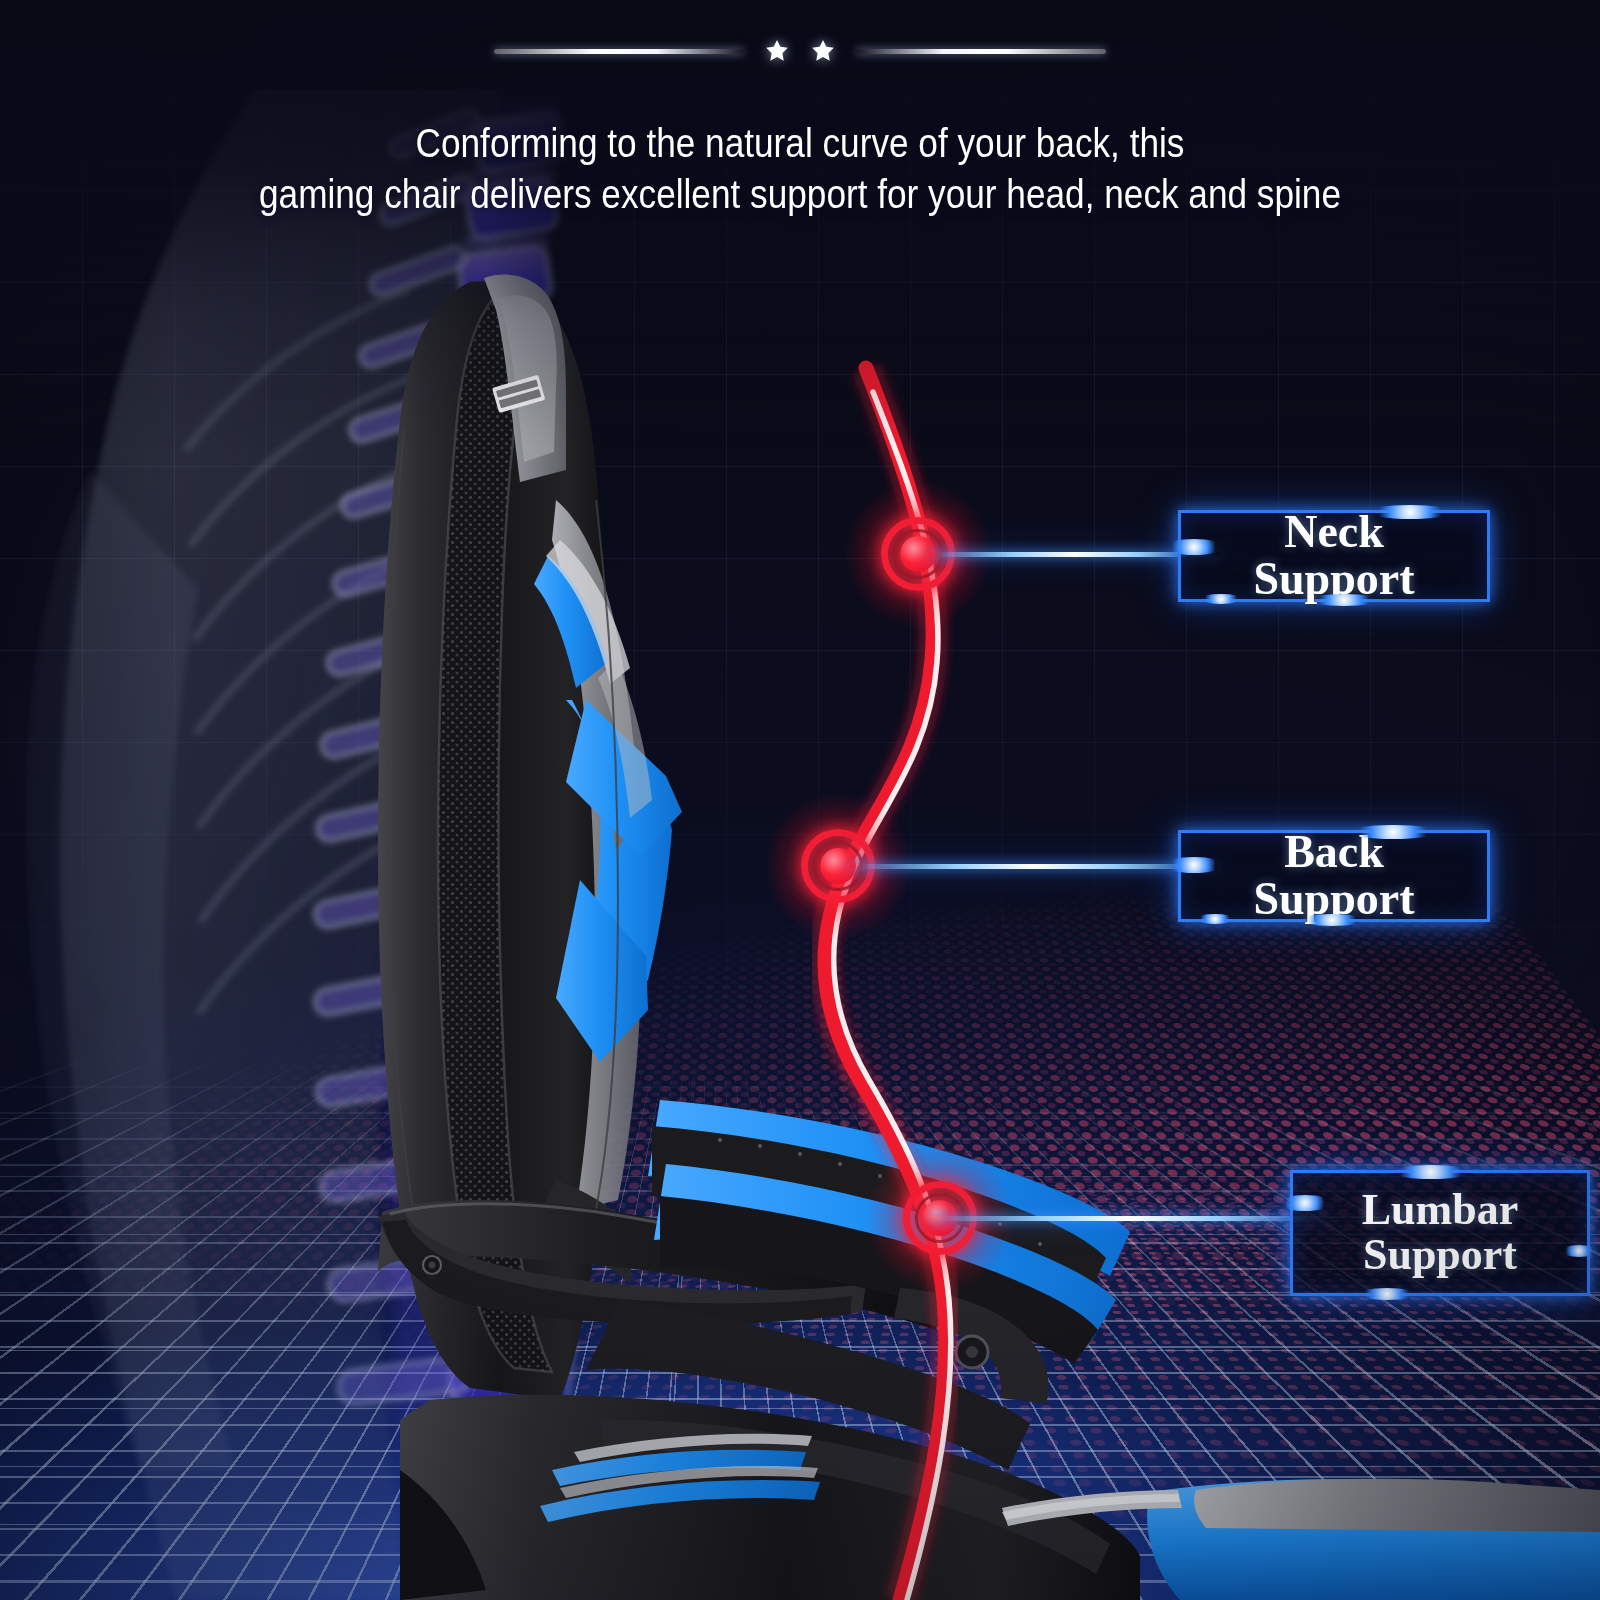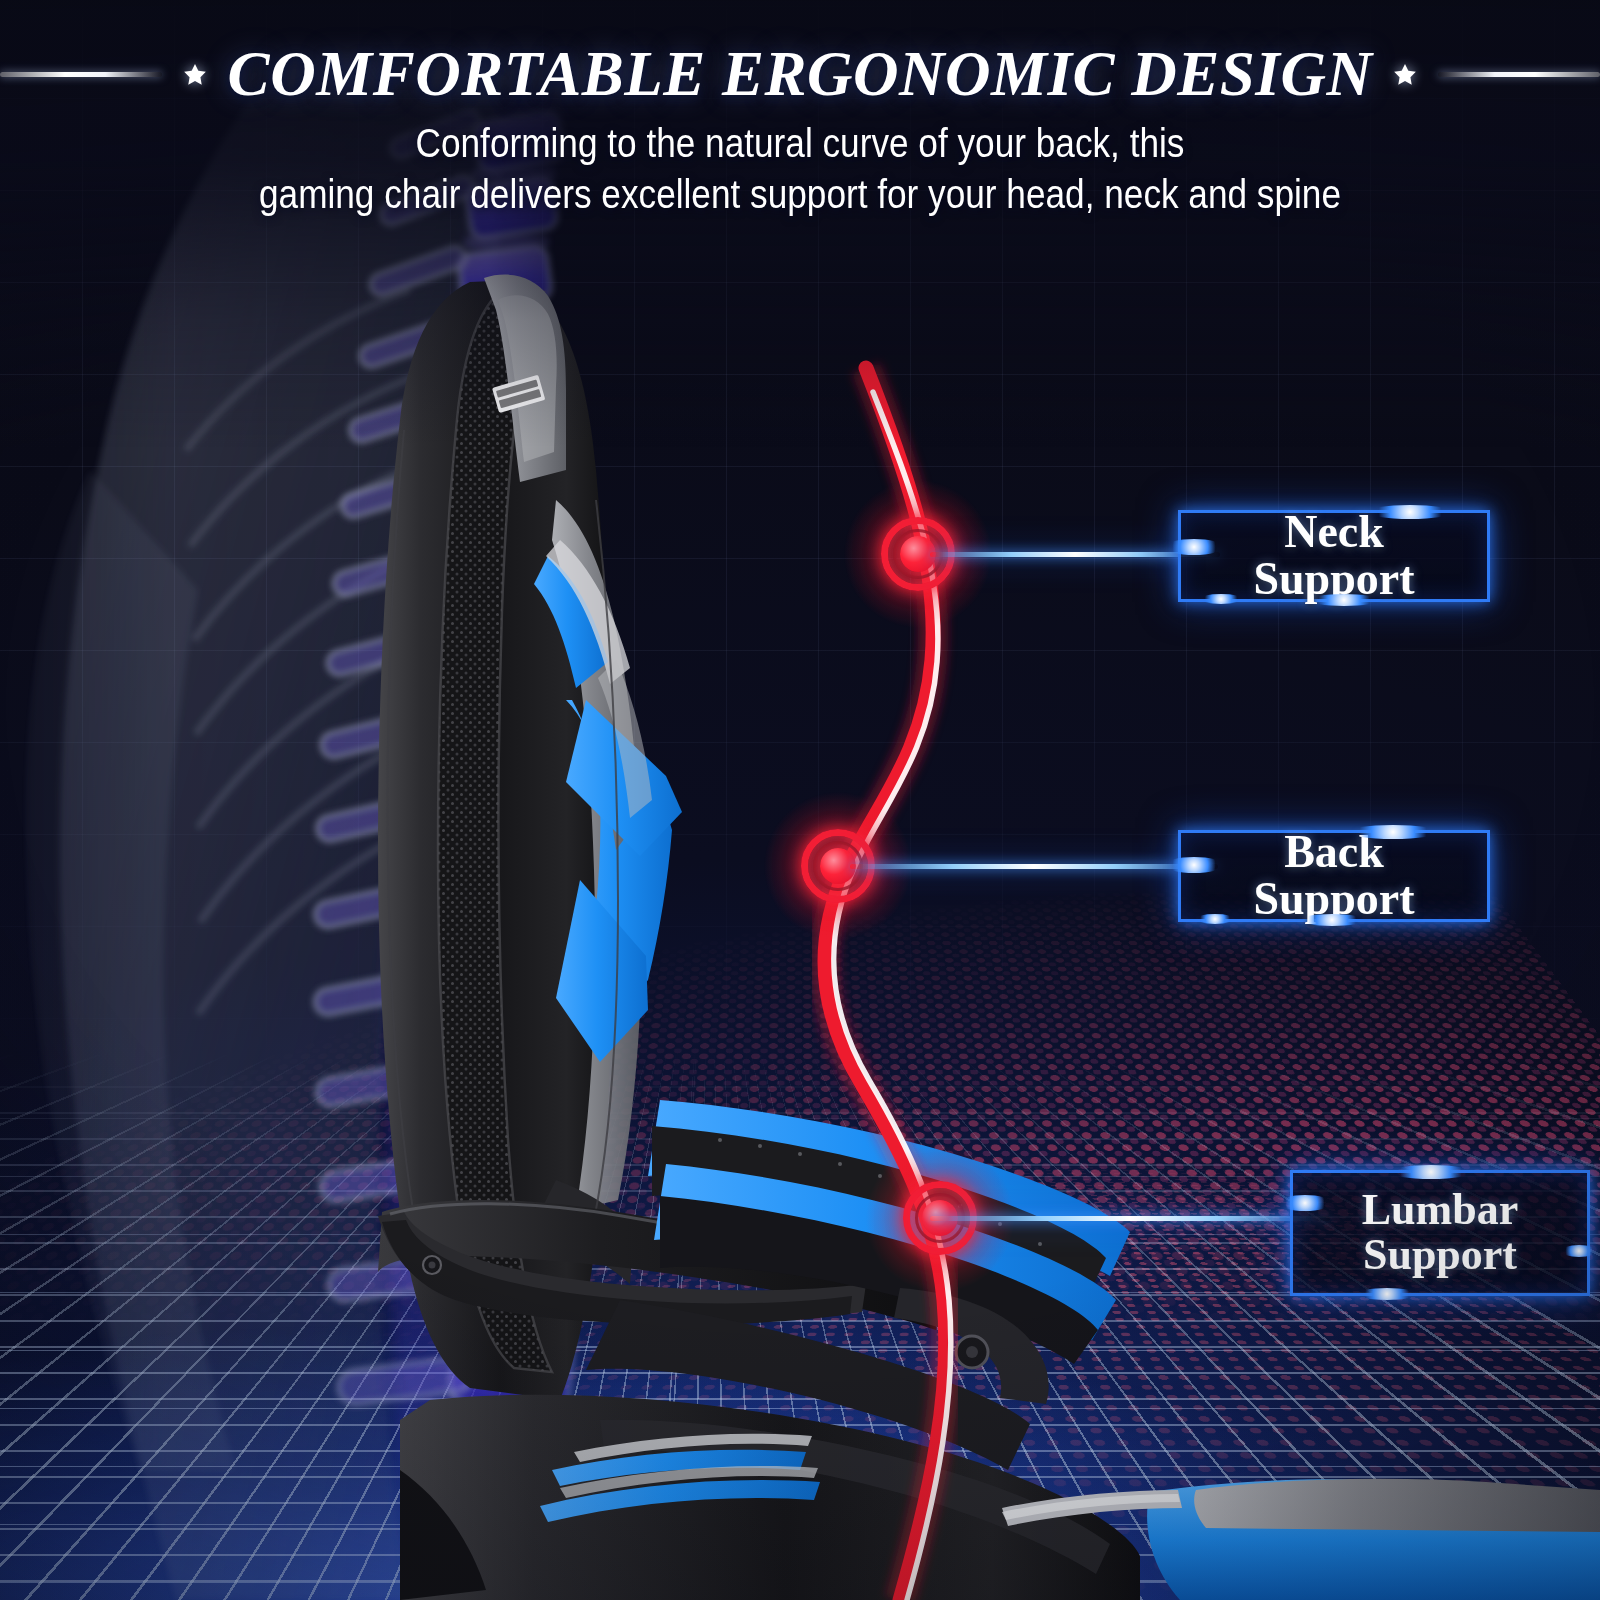--- a/index.html
+++ b/index.html
@@ -558,21 +558,20 @@
 
   <div class="layer vignette"></div>
   <div class="layer top-dark"></div>
 
   <div class="header">
     <div class="title-row">
       <span class="rule left"></span>
       <svg class="star" viewBox="0 0 24 24">
         <path fill="currentColor" d="M12 1.8l3.1 6.3 6.9 1-5 4.9 1.2 6.9-6.2-3.3-6.2 3.3 1.2-6.9-5-4.9 6.9-1z"></path>
       </svg>
-      <h1 class="title">COMFORTABLE ERGONOMIC DESIGN</h1>
       <svg class="star" viewBox="0 0 24 24">
         <path fill="currentColor" d="M12 1.8l3.1 6.3 6.9 1-5 4.9 1.2 6.9-6.2-3.3-6.2 3.3 1.2-6.9-5-4.9 6.9-1z"></path>
       </svg>
       <span class="rule"></span>
     </div>
     <div class="subtitle">
       <div>Conforming to the natural curve of your back, this</div>
       <div>gaming chair delivers excellent support for your head, neck and spine</div>
     </div>
   </div>

